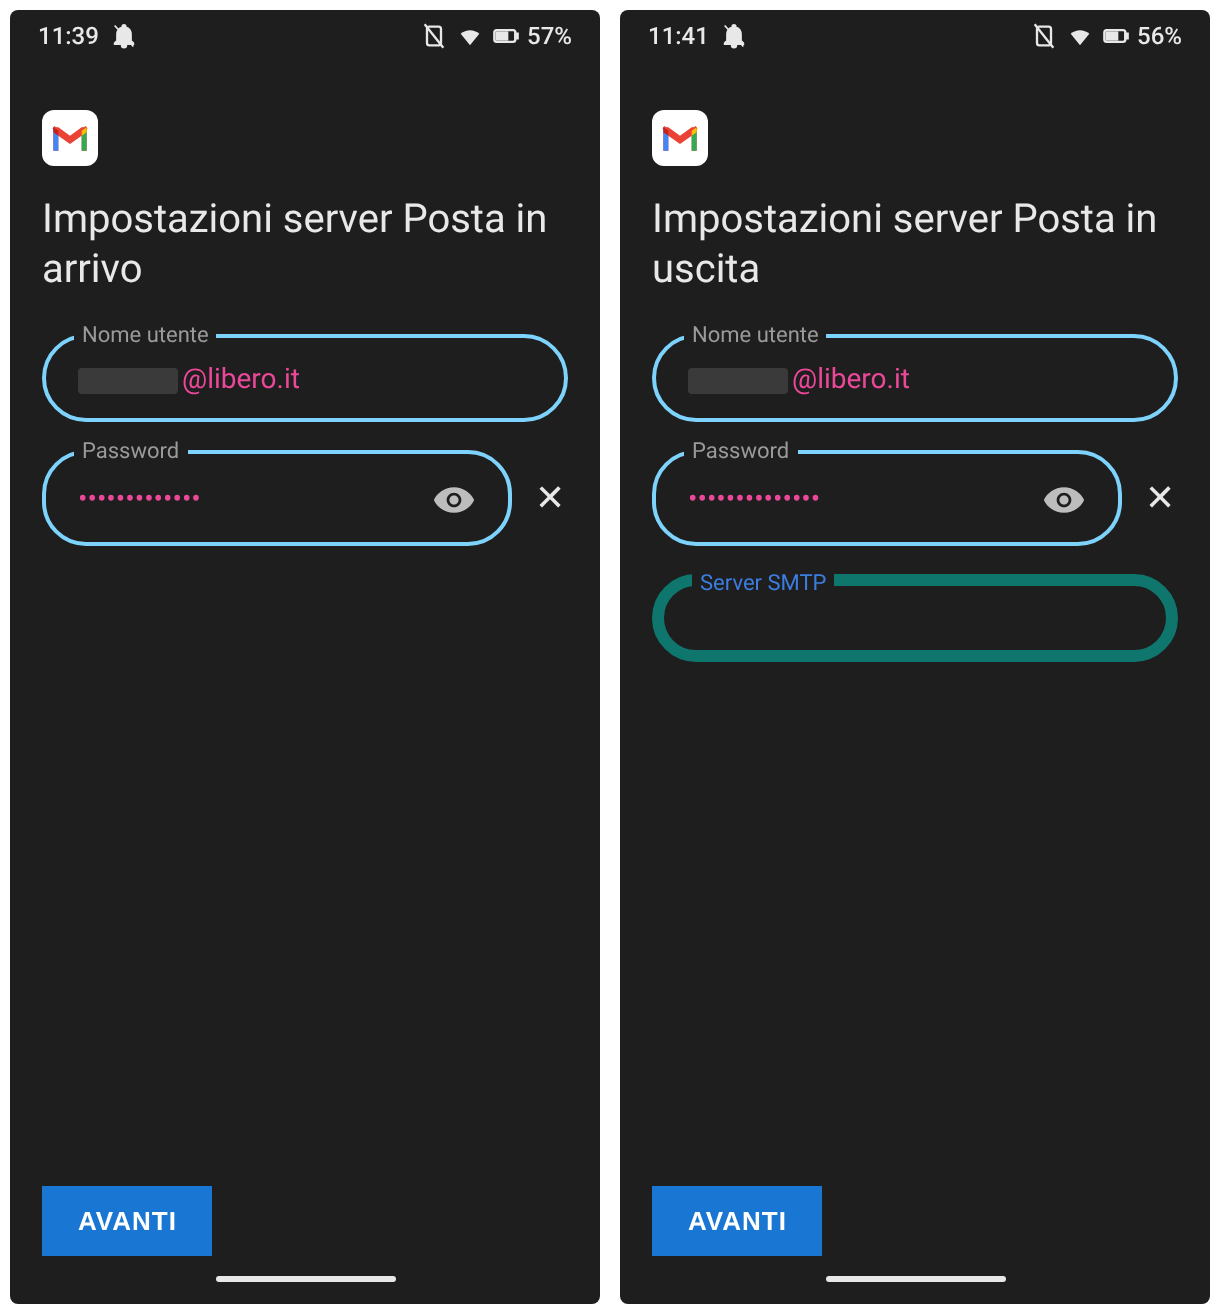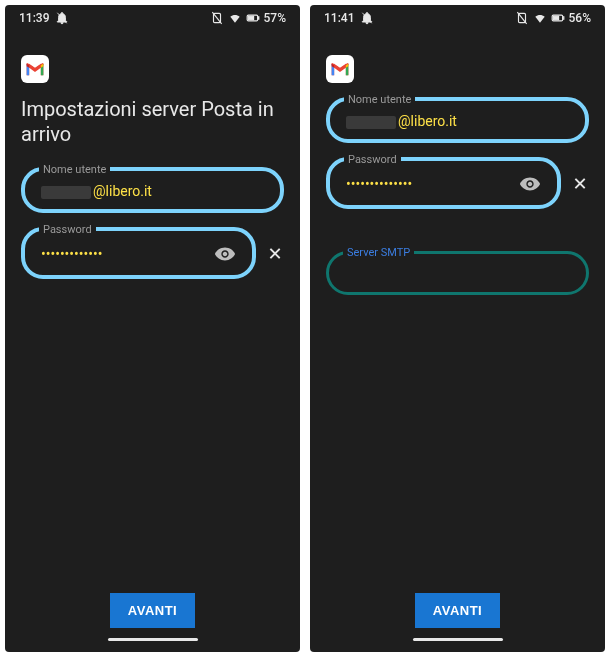--- a/index.html
+++ b/index.html
@@ -85,44 +85,43 @@
     }
     .field-row {
       display: flex;
       align-items: center;
       gap: 10px;
       margin-bottom: 14px;
     }
     .field {
       flex: 1;
       position: relative;
-      border: 4px solid #7dd3fc;
+      border: 2px solid #7dd3fc;
       border-radius: 22px;
       padding: 12px 16px 10px;
       min-height: 44px;
       display: flex;
       align-items: center;
     }
     .field.focused {
-      border: 3px solid #0f766e;
+      border: 6px solid #0f766e;
       padding: 11px 15px 9px;
-      margin-top: 28px;
     }
     .field-label {
       position: absolute;
       top: -8px;
       left: 14px;
       background: #1e1e1e;
       padding: 0 4px;
       font-size: 11px;
       color: #9a9a9a;
     }
     .field.focused .field-label { color: #3b7de0; }
     .field-value {
-      color: #fde047;
+      color: #ec4899;
       font-size: 14px;
       flex: 1;
     }
     .redacted {
       display: inline-block;
       width: 50px;
       height: 13px;
       background: #3a3a3a;
       border-radius: 2px;
       vertical-align: middle;
@@ -153,21 +152,21 @@
       width: 14px;
       height: 14px;
       background: #3b7de0;
       border-radius: 50% 50% 50% 0;
       transform: rotate(-45deg);
       top: 18px;
       left: -7px;
     }
     .bottom-bar {
       display: flex;
-      justify-content: center;
+      justify-content: flex-start;
       padding: 10px 16px;
     }
     .next-btn {
       background: #1976d2;
       color: #fff;
       border: none;
       padding: 10px 18px;
       font-size: 13px;
       font-weight: 600;
       letter-spacing: 0.5px;
@@ -298,20 +297,21 @@
     <div class="gmail-logo">
       <svg width="20" height="15" viewBox="0 0 24 18">
           <path d="M2 2v14h3V7l7 5 7-5v9h3V2l-3 0-7 5-7-5z" fill="#ea4335"></path>
           <path d="M2 2l10 7L22 2" fill="none" stroke="#ea4335" stroke-width="2"></path>
           <path d="M2 2v14h3V7" fill="#4285f4"></path>
           <path d="M22 2v14h-3V7" fill="#34a853"></path>
           <path d="M2 2l3 2v3l-3-2z" fill="#c5221f"></path>
           <path d="M22 2l-3 2v3l3-2z" fill="#fbbc04"></path>
         </svg>
     </div>
+    <div class="title">Impostazioni server Posta in uscita</div>
 
 
     <div class="field-row">
       <div class="field">
         <span class="field-label">Nome utente</span>
         <span class="field-value"><span class="redacted"></span><span>@libero.it</span></span>
       </div>
     </div>
 
     <div class="field-row">

